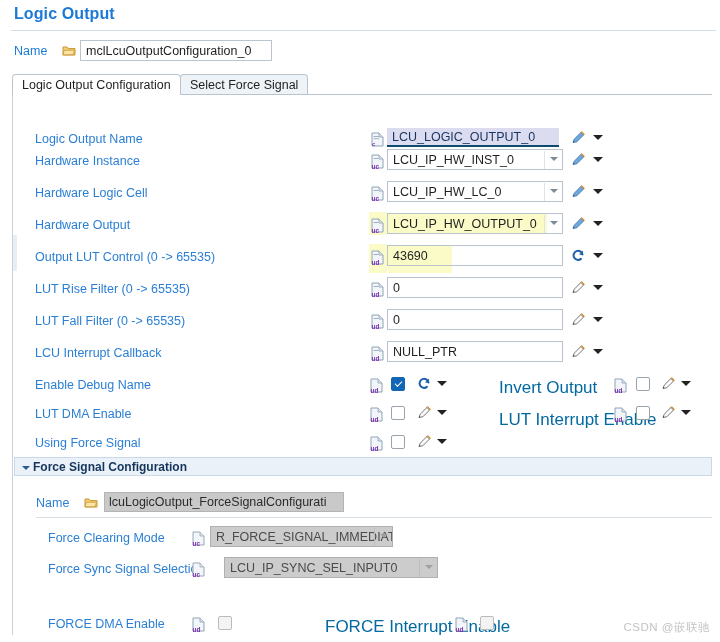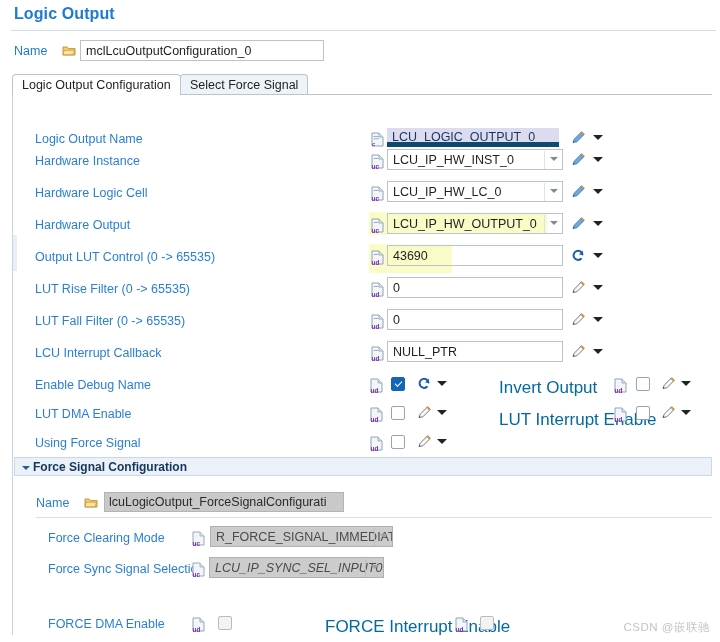--- a/index.html
+++ b/index.html
@@ -26,21 +26,21 @@
   }
 
   
   .name-row{position:absolute;left:12px;top:40px;width:700px;height:24px;}
   .lbl-name{
     position:absolute;left:2px;top:4px;
     color:#1c7ad6;font-size:12.5px;
   }
   .folder-ico{position:absolute;left:50px;top:5px;width:14px;height:12px;}
   .name-input{
-    position:absolute;left:68px;top:0px;width:244px;height:21px;
+    position:absolute;left:68px;top:0px;width:192px;height:21px;
     background:#fff;border:1px solid #b9c4ce;
     font-size:12.5px;color:#1f1f1f;
     padding:0 0 0 5px;line-height:21px;
     box-sizing:border-box;
   }
 
   
   .tabstrip{position:absolute;left:12px;top:74px;width:700px;height:21px;}
   .tab{
     position:absolute;top:0;height:21px;line-height:20px;
@@ -81,21 +81,21 @@
   .ficon2{position:absolute;top:5px;width:13px;height:15px;}
 
   
   .tinput{
     position:absolute;left:374px;top:0px;width:176px;height:21px;
     border:1px solid #b9c4ce;background:#fff;
     box-sizing:border-box;font-size:12.5px;color:#1f1f1f;
     line-height:20px;padding-left:5px;white-space:nowrap;overflow:hidden;
   }
   .tinput.lav{
-    background:#dcdcf0;border:none;border-bottom:5px solid #0c4a6e;
+    background:#dcdcf0;border:none;border-bottom:2px solid #0c4a6e;
     width:172px;height:19px;line-height:19px;top:1px;color:#17335e;
   }
 
   
   .combo{
     position:absolute;left:374px;top:0px;width:176px;height:21px;
     border:1px solid #b9c4ce;background:#fff;
     box-sizing:border-box;font-size:12.5px;color:#1f1f1f;
     line-height:20px;padding-left:5px;white-space:nowrap;overflow:hidden;
   }
@@ -526,21 +526,21 @@
 
   <div class="row" style="top:557px;left:0;">
     <span class="flabel" style="left:48px;">Force Sync Signal Selection</span>
     <span class="ficon" style="left:192px;">
       <svg width="13" height="15" viewBox="0 0 13 15">
         <path d="M1 1 h7 l4 4 v9 H1 Z" fill="#f2f6fa" stroke="#9aa8b5" stroke-width="1"></path>
         <path d="M8 1 v4 h4" fill="#dde4ea" stroke="#9aa8b5" stroke-width="0.8"></path>
         <text x="0.5" y="14.5" font-size="6.5" font-family="Liberation Sans, sans-serif" font-weight="bold" fill="#7a2fb0">uc</text>
       </svg>
     </span>
-    <div class="combo disabled" style="left:209px;width:175px;font-style:italic;">
+    <div class="combo disabled" style="left:224px;width:214px;">
       <span class="cv">LCU_IP_SYNC_SEL_INPUT0</span>
       <span class="combo-sep"></span>
       <span class="caret"></span>
     </div>
   </div>
 
   <div class="row" style="top:588px;left:0;margin-top:24px;">
     <span class="flabel" style="left:48px;">FORCE DMA Enable</span>
     <span class="ficon" style="left:192px;">
       <svg width="13" height="15" viewBox="0 0 13 15">

